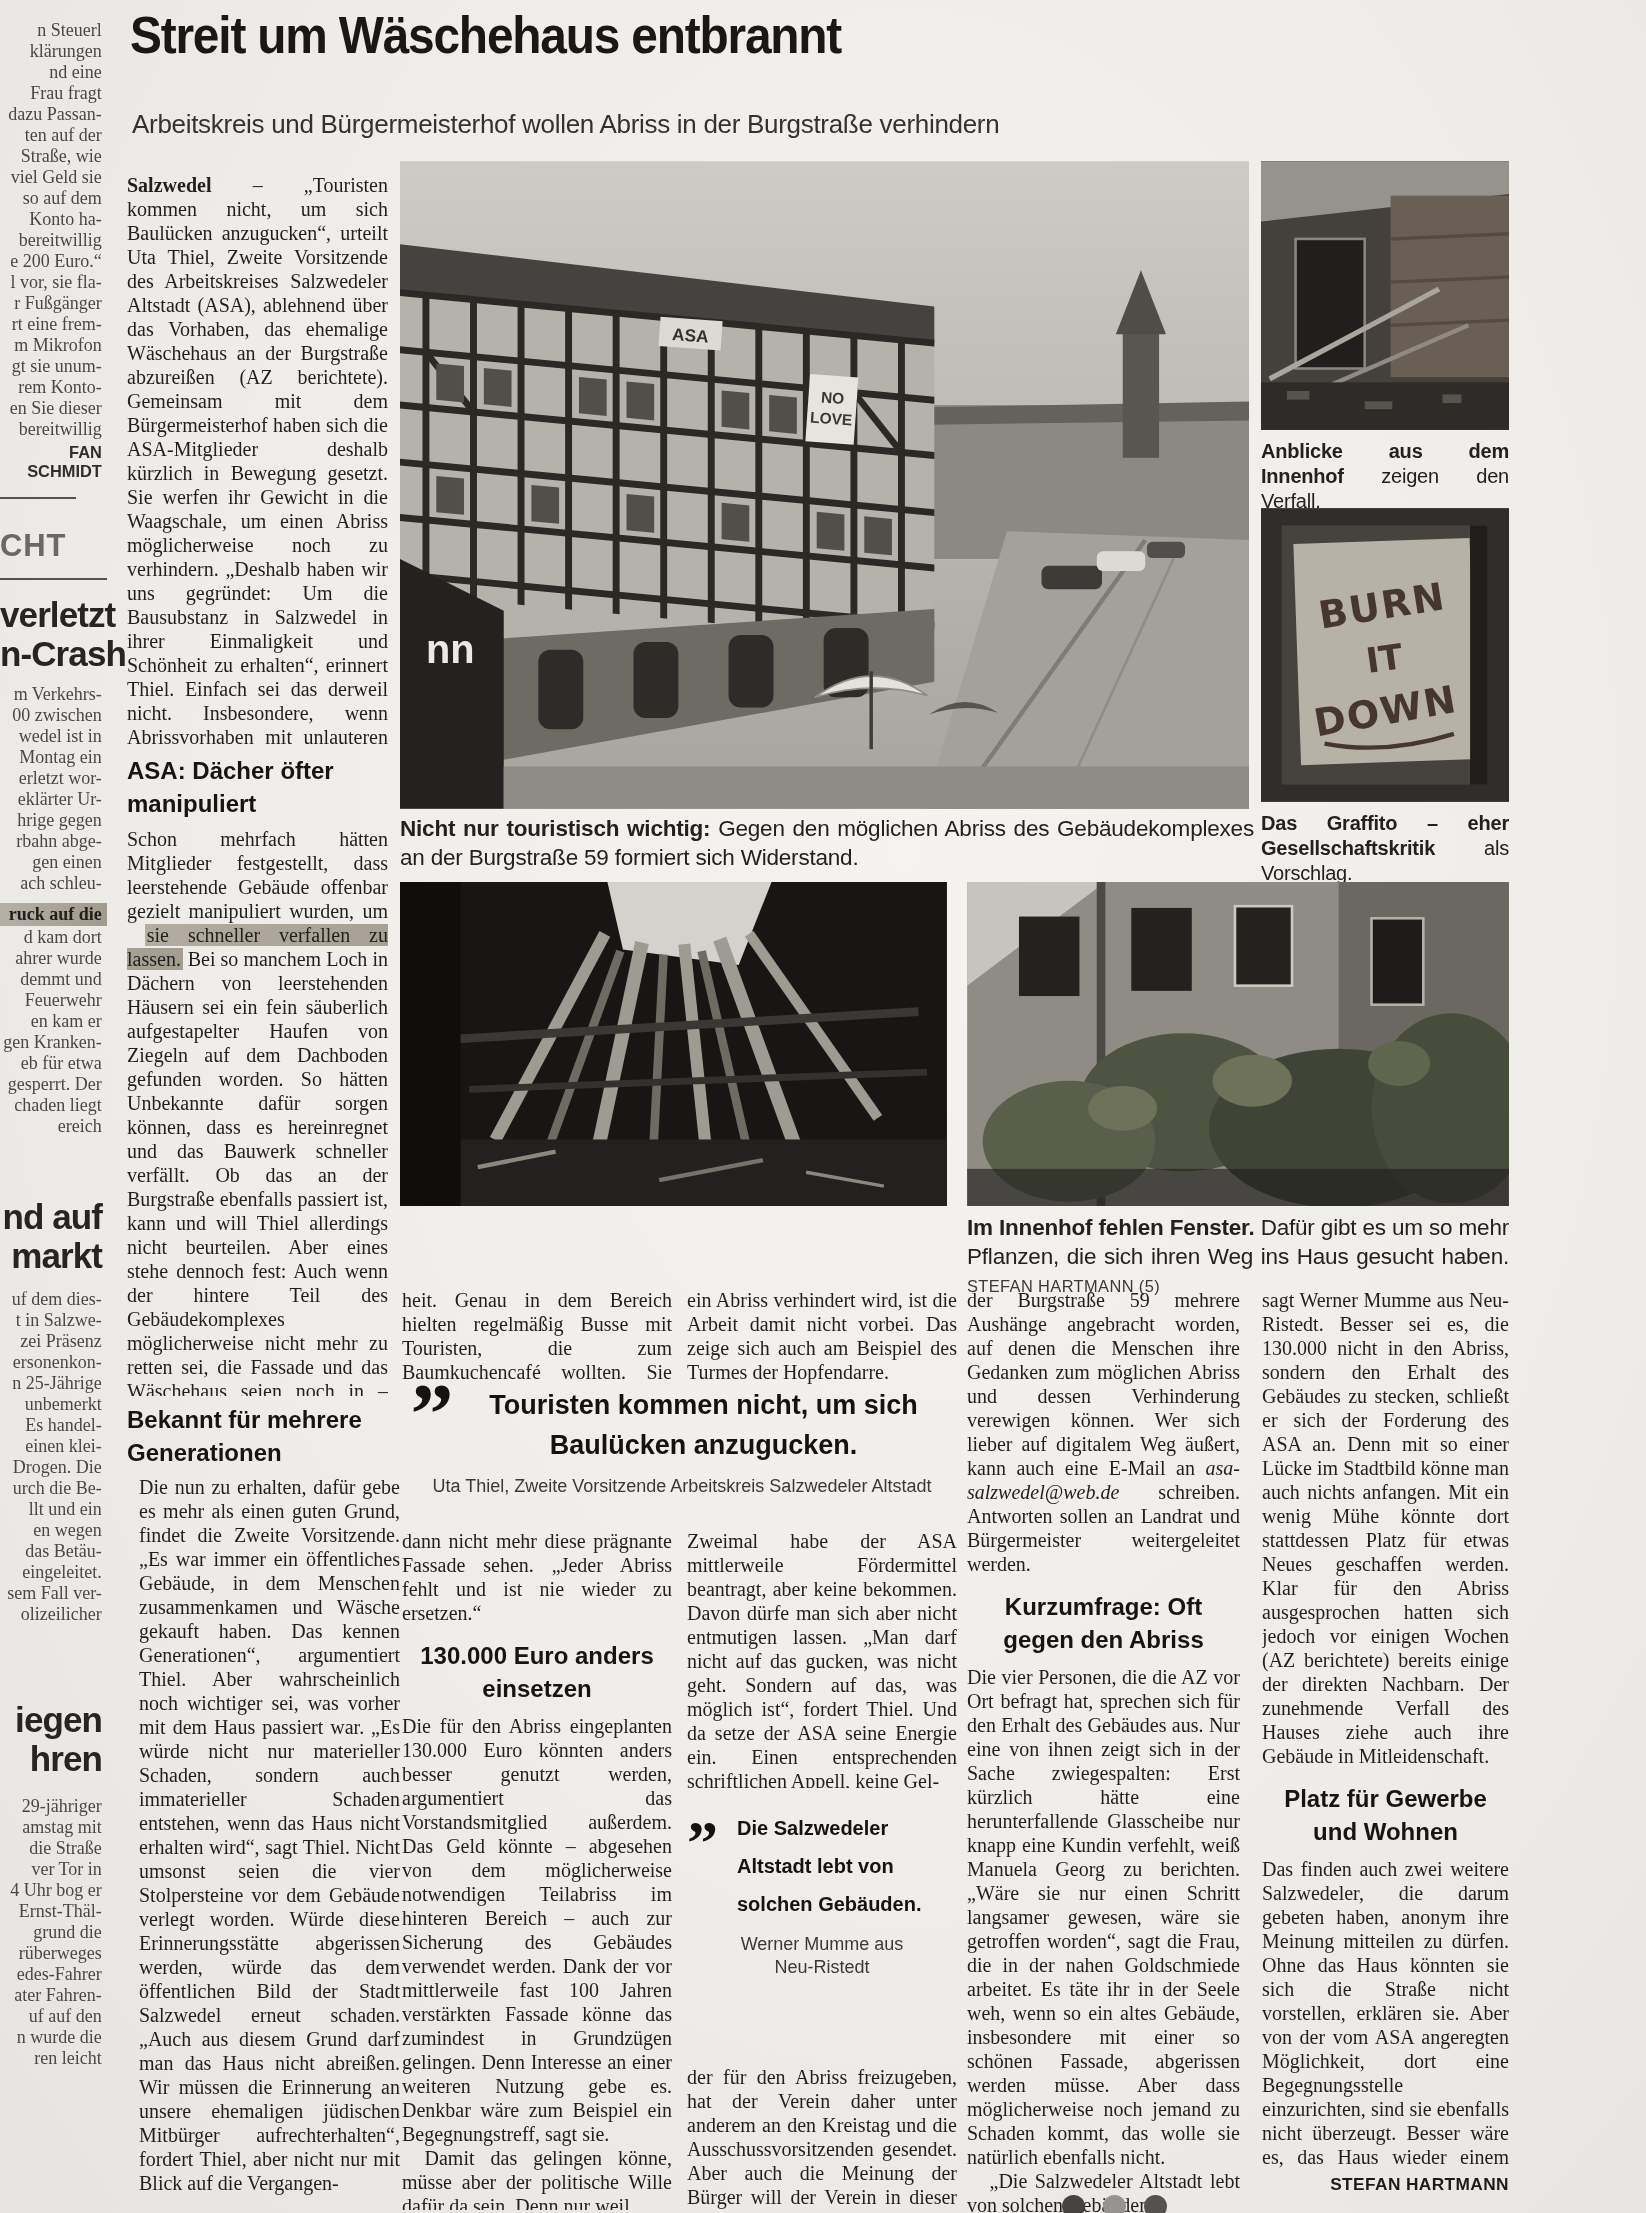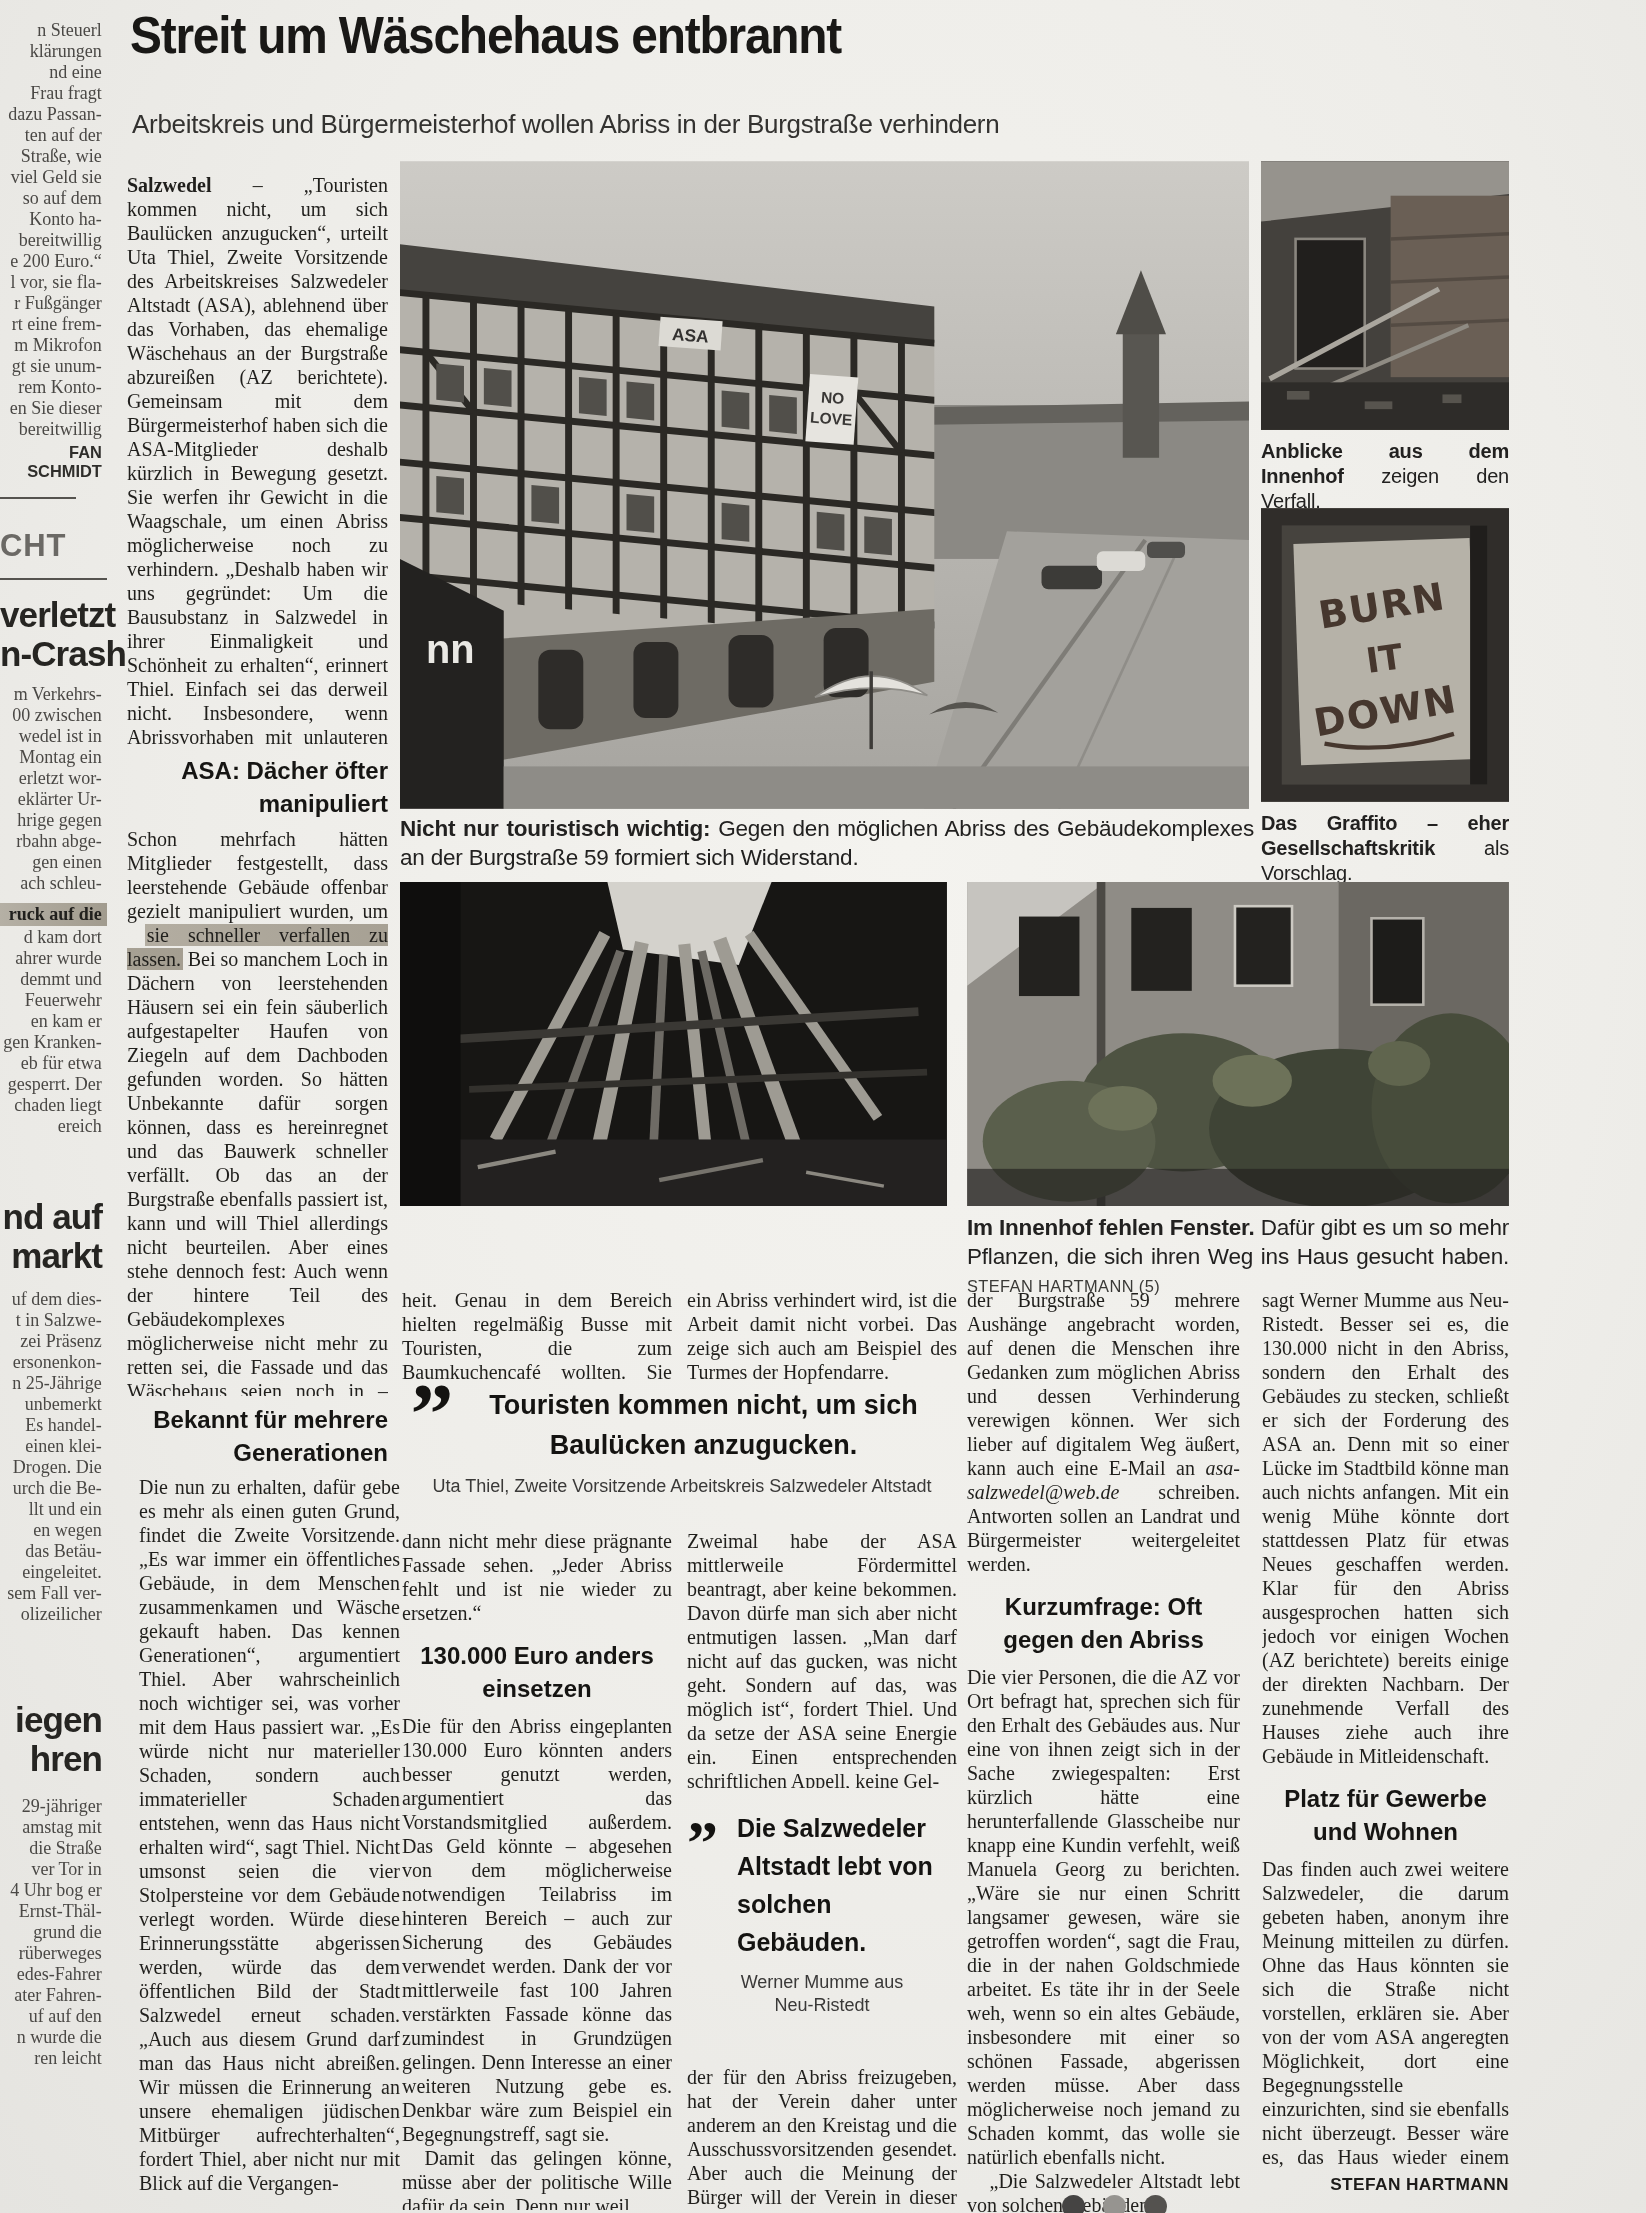--- a/index.html
+++ b/index.html
@@ -22,34 +22,34 @@
   #headline .squeeze{display:inline-block;transform:scaleX(.92);transform-origin:left;}
   #deck{position:absolute;left:132px;top:109px;font:26px "Liberation Sans",sans-serif;color:#333230;
     letter-spacing:-0.3px;white-space:nowrap;}
   
   .bodycol{position:absolute;font:20px/24px "Liberation Serif",serif;text-align:justify;color:#201f1c;overflow:hidden;}
   .bodycol p{margin:0;}
   .bodycol p.ind{text-indent:22.5px;}
   .lead{font-weight:bold;}
   .mark{background:linear-gradient(90deg,#b3ada1,#a49e91);padding:0 1.7px;margin-left:18px;}
   .subhead{font:bold 24px/33px "Liberation Sans",sans-serif;text-align:center;color:#161513;margin:14px 0 8.6px;}
-  .colsub{position:absolute;font:bold 24px/33px "Liberation Sans",sans-serif;text-align:right;color:#161513;}
+  .colsub{position:absolute;font:bold 24px/33px "Liberation Sans",sans-serif;text-align:left;color:#161513;}
   .email{font-style:italic;}
   
   .cap{position:absolute;font:22.5px/28.5px "Liberation Sans",sans-serif;color:#222120;letter-spacing:-0.2px;text-align:justify;}
   .cap-small{font:20px/25px "Liberation Sans",sans-serif;}
   .cap b{font-weight:bold;}
   .credit{font:16.4px "Liberation Sans",sans-serif;letter-spacing:0.4px;color:#3a3936;white-space:nowrap;}
   
   .pq{position:absolute;text-align:center;}
   .pq .glyph{position:absolute;font:bold 86px/1 "Liberation Serif",serif;color:#141311;}
   .pq .qtext{font:bold 27px/40px "Liberation Sans",sans-serif;color:#141311;}
   .pq .attr{margin-top:10.4px;font:18px/22.5px "Liberation Sans",sans-serif;color:#3a3938;}
   #pq2 .glyph{font-size:62px;}
-  #pq2 .qtext{font-size:25px;line-height:38px;}
+  #pq2 .qtext{font-size:20px;line-height:38px;}
   
   .photo{position:absolute;display:block;}
   #byline{position:absolute;left:1262px;top:2174px;width:247px;text-align:right;
     font:bold 17.3px "Liberation Sans",sans-serif;letter-spacing:0.4px;color:#1c1b19;}
   #pagedots{position:absolute;left:1062px;top:2195px;}
   #pagedots span{display:inline-block;width:23px;height:23px;border-radius:50%;margin-right:18px;}
 </style>
 </head>
 <body>
 

